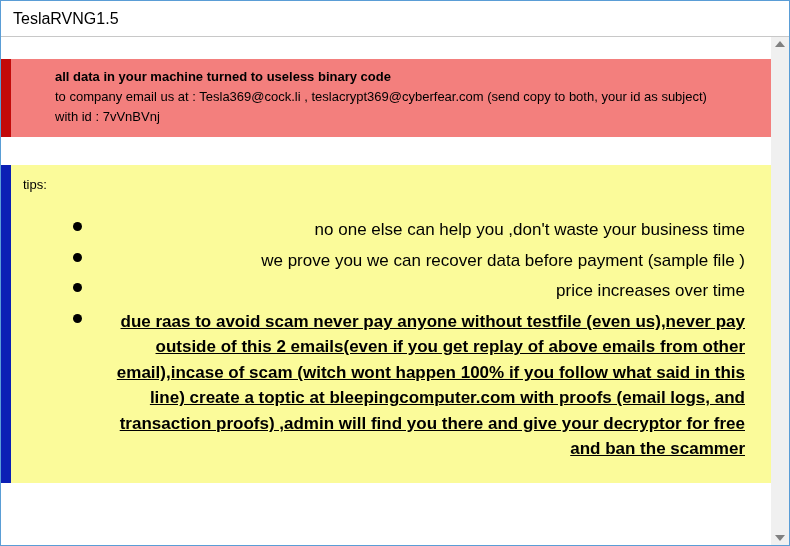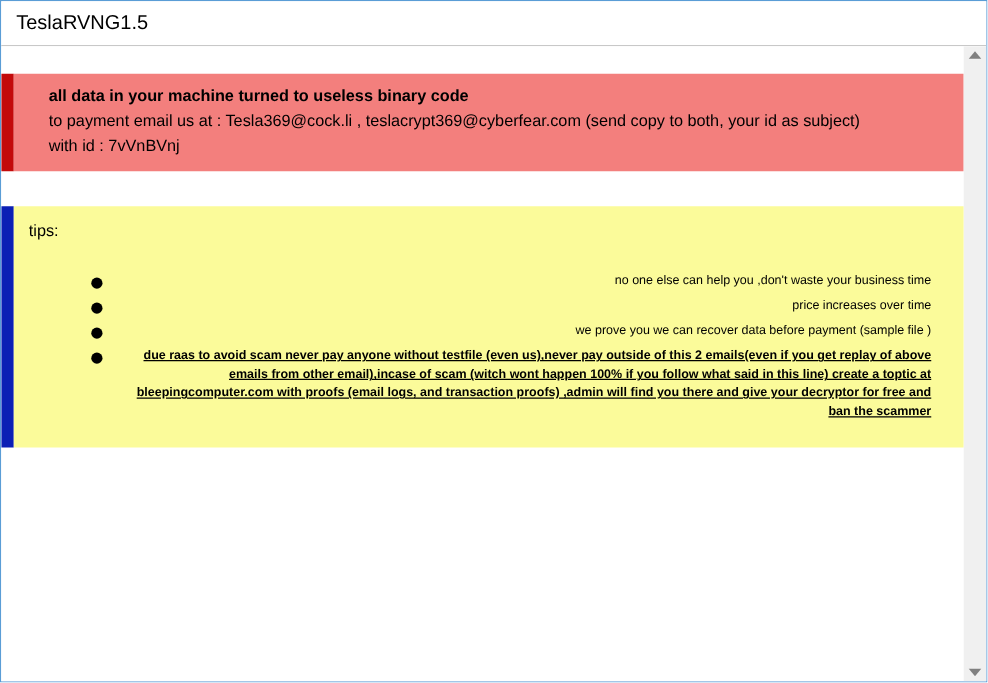--- a/index.html
+++ b/index.html
@@ -72,21 +72,21 @@
     .panel {
       display: flex;
       margin-bottom: 28px;
     }
     .panel-stripe {
       width: 10px;
       flex-shrink: 0;
     }
     .panel-body {
       flex: 1;
-      padding: 8px 14px 10px 28px;
+      padding: 8px 14px 10px 44px;
       font-size: 13px;
       line-height: 1.55;
       color: #000;
     }
     .red-panel .panel-stripe {
       background: #c30a0a;
     }
     .red-panel .panel-body {
       background: #f37f7d;
     }
@@ -109,21 +109,21 @@
       font-size: 13px;
     }
     .tips-list {
       list-style: none;
       margin: 42px 12px 0 62px;
     }
     .tips-list li {
       position: relative;
       padding-left: 26px;
       margin-bottom: 5px;
-      font-size: 10px;
+      font-size: 17px;
       line-height: 1.5;
     }
     .tips-list li::before {
       content: "";
       position: absolute;
       left: 0;
       top: 5px;
       width: 9px;
       height: 9px;
       background: #000;
@@ -141,33 +141,33 @@
   <div class="titlebar">
     <span class="titlebar-title">TeslaRVNG1.5</span>
   </div>
   <div class="content-area">
     <div class="main-content">
 
       <div class="panel red-panel">
         <div class="panel-stripe"></div>
         <div class="panel-body">
           <div class="red-heading">all data in your machine turned to useless binary code</div>
-          <div>to payment email us at : Tesla369@cock.li , teslacrypt369@cyberfear.com (send copy to both, your id as subject)</div>
+          <div>to company email us at : Tesla369@cock.li , teslacrypt369@cyberfear.com (send copy to both, your id as subject)</div>
           <div>with id : 7vVnBVnj</div>
         </div>
       </div>
 
       <div class="panel yellow-panel">
         <div class="panel-stripe"></div>
         <div class="panel-body">
           <div class="tips-label">tips:</div>
           <ul class="tips-list">
             <li>no one else can help you ,don't waste your business time</li>
+            <li>we prove you we can recover data before payment (sample file )</li>
             <li>price increases over time</li>
-            <li>we prove you we can recover data before payment (sample file )</li>
             <li class="bold-item">due raas to avoid scam never pay anyone without testfile (even us),never pay outside of this 2 emails(even if you get replay of above emails from other email),incase of scam (witch wont happen 100% if you follow what said in this line) create a toptic at bleepingcomputer.com with proofs (email logs, and transaction proofs) ,admin will find you there and give your decryptor for free and ban the scammer</li>
           </ul>
         </div>
       </div>
 
     </div>
     <div class="scrollbar-track">
       <div class="scroll-arrow up"></div>
       <div class="scroll-arrow down"></div>
     </div>

